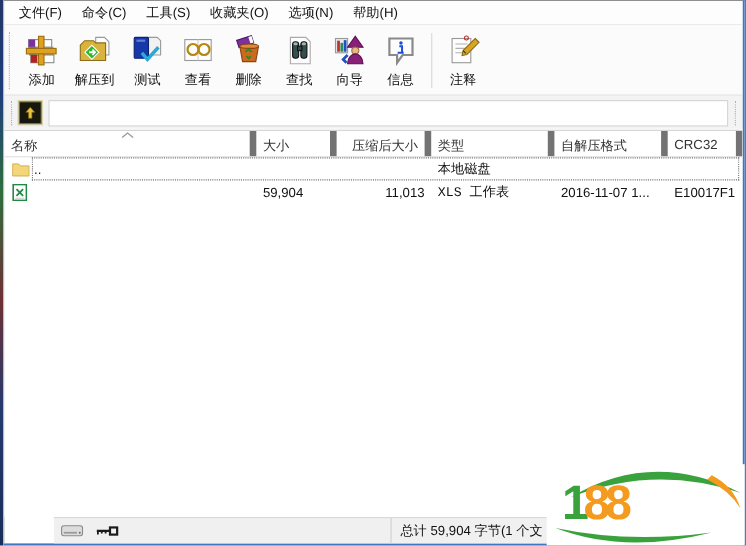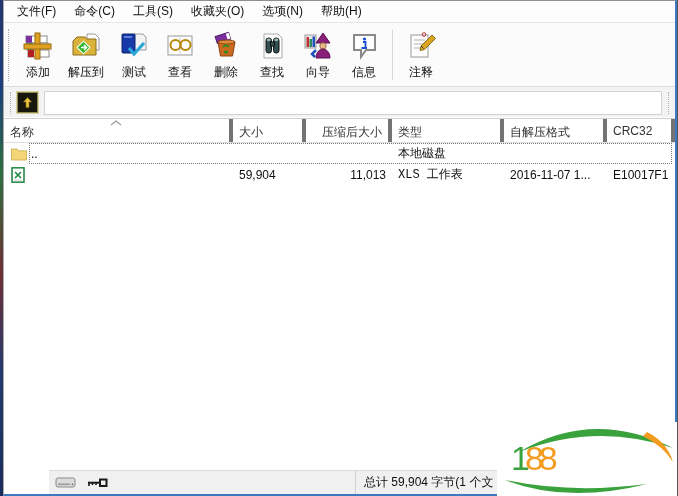--- a/index.html
+++ b/index.html
@@ -36,21 +36,21 @@
   .addressbar .gripper { height:22px; }
   .updir-btn { width:21px; height:21px; background:#17170d; border:1px solid #8f8a55;
     outline:1px solid #d6d2a0; display:flex; align-items:center; justify-content:center; margin-right:6px; }
   .addr-field { flex:1; height:24px; background:#fff; border:1px solid #d2d2d2; margin-right:4px; }
   .gripper-right { width:3px; height:22px; border-left:1px dotted #b0b0b0; margin-left:2px; }
 
   
   .listwrap { flex:1; background:#fff; display:flex; flex-direction:column; position:relative; overflow:hidden; }
   .lheader { height:24px; display:flex; border-bottom:1px solid #e0e0e0; background:#fff;
     color:#333; position:relative; flex:0 0 auto; }
-  .hcell { padding:5px 6px 0 6px; border-right:4px solid #737373; height:100%; overflow:hidden; white-space:nowrap; }
+  .hcell { padding:5px 6px 0 6px; border-right:6px solid #737373; height:100%; overflow:hidden; white-space:nowrap; }
   .sort-chevron { position:absolute; top:1px; left:106px; }
 
   .c-name { width:229px; } .c-size { width:73px; }
   .c-packed { width:86px; text-align:right; } .c-type { width:112px;font-family:Liberation Mono, monospace; }
   .c-mod { width:103px; } .c-crc { flex:1; }
 
   .rows { flex:1; position:relative; }
   .frow { height:21px; display:flex; align-items:center; position:relative; }
   .cell { padding:0 6px; white-space:nowrap; overflow:hidden; }
   .name-cell { display:flex; align-items:center; gap:4px; padding-left:7px; }
@@ -62,21 +62,21 @@
     display:flex; align-items:center; padding:0 2px; flex:0 0 auto;margin-left:45px; }
   .sb-icon { display:flex; align-items:center; justify-content:center; padding:0 4px; height:100%; }
   .sb-total { margin-left:auto; width:318px; border-left:1px solid #d0d0d0; height:100%;
     display:flex; align-items:center; padding-left:8px; color:#111; white-space:nowrap; overflow:hidden; }
 
   
   .watermark { position:absolute; right:0; bottom:0; width:180px; height:74px; background:#fff;
     z-index:10; overflow:hidden; }
   .wm-arcs { position:absolute; inset:0; }
   .wm-content { position:absolute; left:14px; top:14px; display:flex; align-items:center; }
-  .wm-digits { font-size:34px; font-weight:normal; letter-spacing:-5px; line-height:44px;text-align:right; }
+  .wm-digits { font-size:44px; font-weight:bold; letter-spacing:-5px; line-height:44px;text-align:right; }
   .wm-right { margin-left:8px; padding-top:4px; }
   .wm-site { font-size:21px; font-weight:bold; color:#2b2b2b; line-height:22px; letter-spacing:2px; }
   .wm-domain { font-size:15px; font-style:italic; color:#8e8e8e; line-height:18px; }
 </style>
 </head>
 <body>
 
 <div class="screen">
   <div class="desktop-sliver"></div>
 

